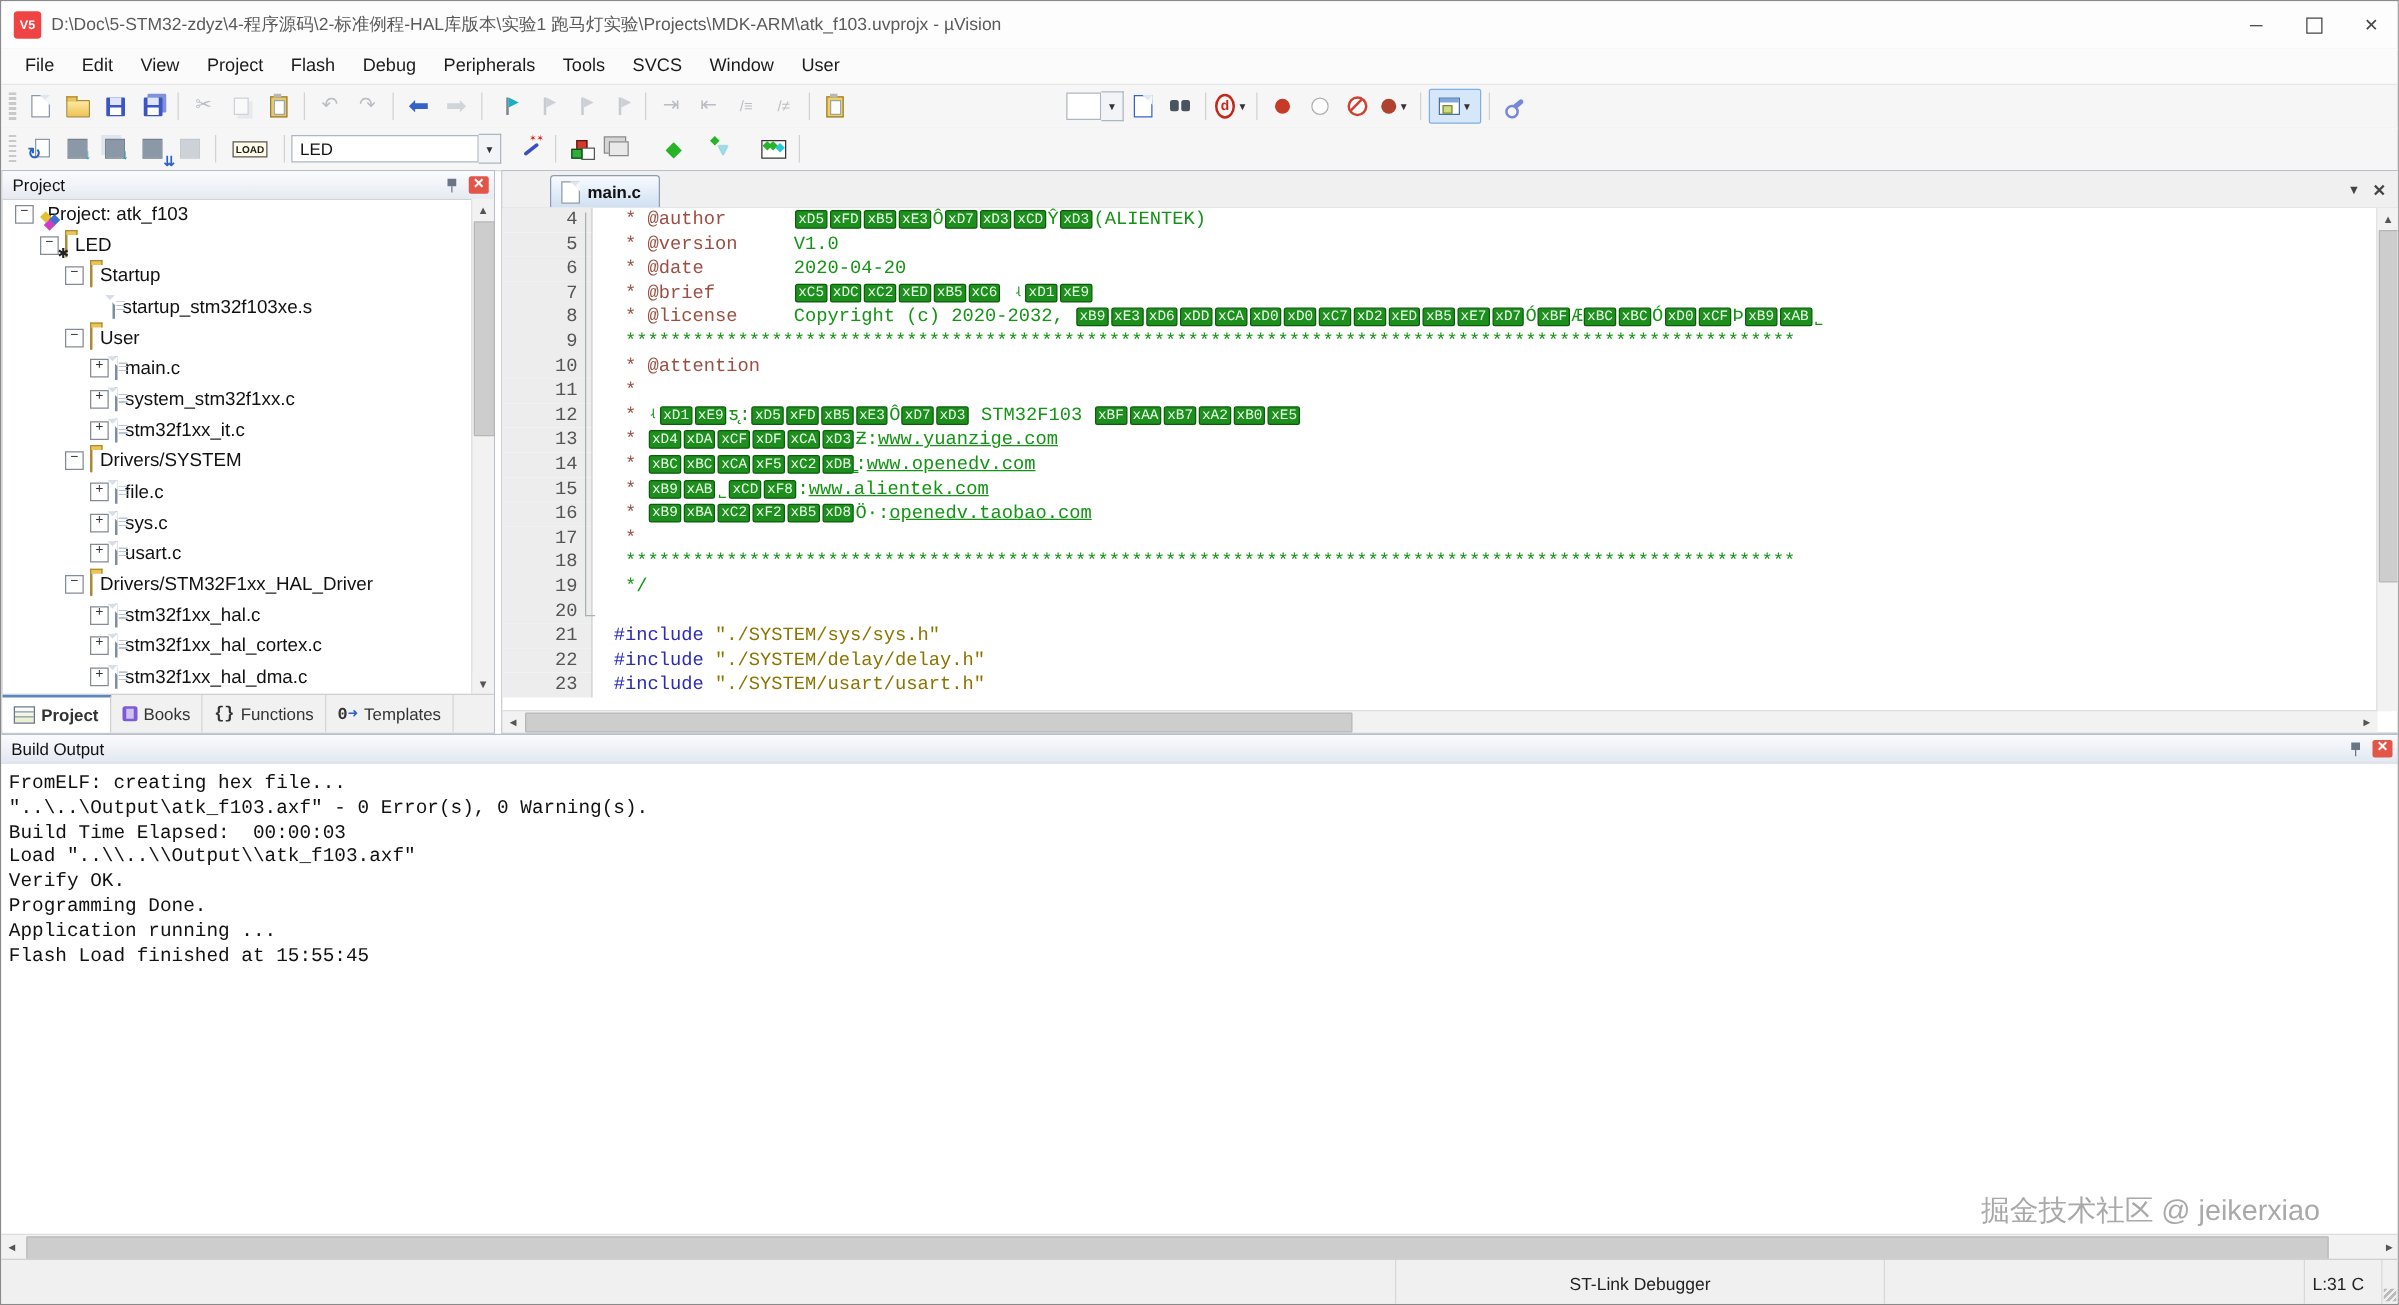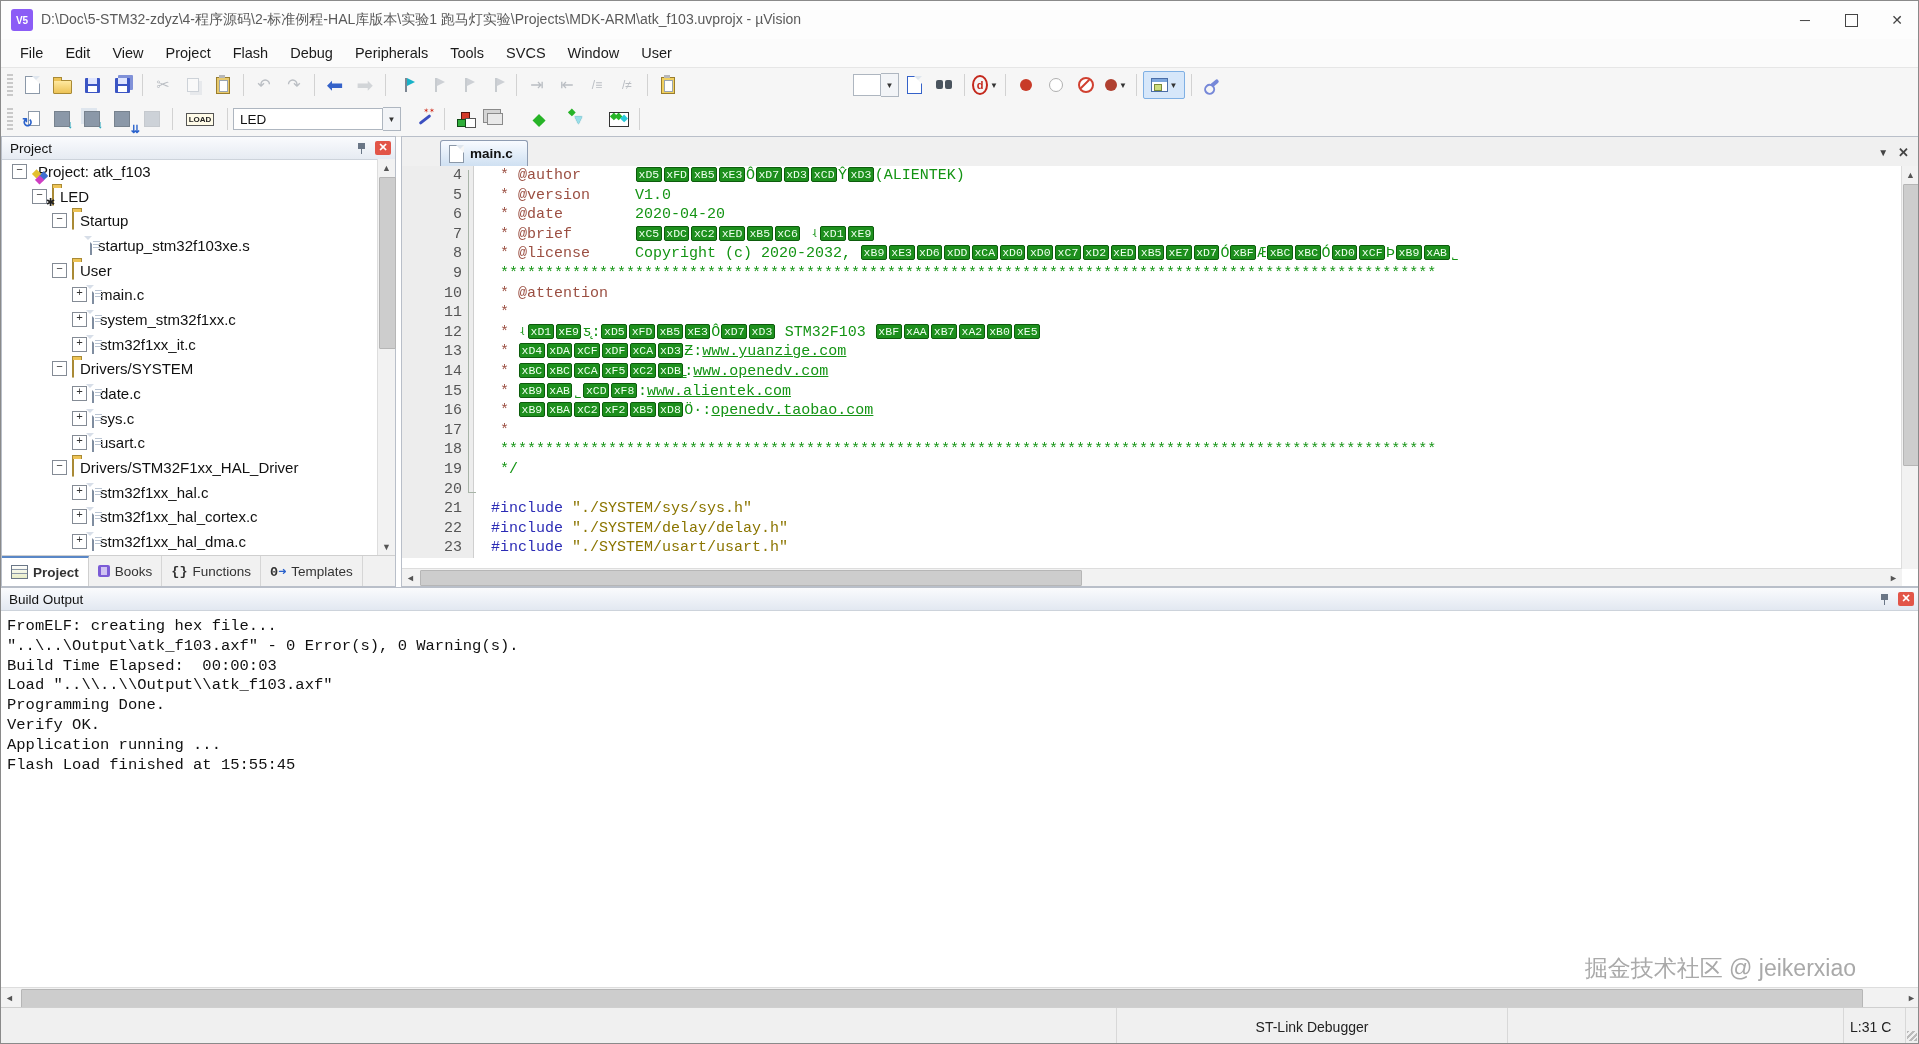--- a/index.html
+++ b/index.html
@@ -1,21 +1,21 @@
 <!DOCTYPE html>
 <html><head>
 <meta charset="utf-8">
 <style>
   html,body{margin:0;padding:0;}
   body{width:1919px;height:1044px;position:relative;font-family:"Liberation Sans",sans-serif;
        background:#fff;overflow:hidden;border:1px solid #8a8a8a;box-sizing:border-box;}
   
   #titlebar{position:absolute;left:0;top:0;width:1919px;height:38px;background:#fdfdfd;
             border-bottom:1px solid #e3e3e3;display:flex;align-items:center;}
-  #uvlogo{width:22px;height:22px;margin:0 8px 0 10px;background:#8b5cf6;border-radius:3px;
+  #uvlogo{width:22px;height:22px;margin:0 8px 0 10px;background:#ef4444;border-radius:3px;
           color:#fff;font-size:10px;font-weight:bold;display:flex;align-items:center;justify-content:center;}
   #title-text{font-size:14px;color:#5a5a5a;white-space:nowrap;}
   #wincontrols{margin-left:auto;display:flex;height:38px;}
   .wc{width:46px;height:38px;display:flex;align-items:center;justify-content:center;color:#444;font-size:14px;}
   .wc .sq{width:11px;height:11px;border:1px solid #444;}
   
   #menubar{position:absolute;left:0;top:38px;width:1919px;height:29px;background:#fbfbfb;
            border-bottom:1px solid #e6e6e6;display:flex;align-items:center;padding-left:8px;box-sizing:border-box;}
   .menu-item{padding:4px 11px;font-size:14.5px;color:#1b1b1b;cursor:default;}
   
@@ -429,21 +429,21 @@
           <span>stm32f1xx_it.c</span>
         </div>
         <div class="trow" style="padding-left: 50px;">
           <span class="exp">−</span>
           <span class="tico"><span class="t-folder"></span></span>
           <span>Drivers/SYSTEM</span>
         </div>
         <div class="trow" style="padding-left: 70px;">
           <span class="exp">+</span>
           <span class="tico"><span class="t-file"></span></span>
-          <span>date.c</span>
+          <span>file.c</span>
         </div>
         <div class="trow" style="padding-left: 70px;">
           <span class="exp">+</span>
           <span class="tico"><span class="t-file"></span></span>
           <span>sys.c</span>
         </div>
         <div class="trow" style="padding-left: 70px;">
           <span class="exp">+</span>
           <span class="tico"><span class="t-file"></span></span>
           <span>usart.c</span>
@@ -544,22 +544,22 @@
   <span>Build Output</span>
   <span class="sp"></span>
   <span class="pin"></span>
   <span class="closebox">✕</span>
 </div>
 <div id="bo-body">
     <div class="boline">FromELF: creating hex file...</div>
     <div class="boline">"..\..\Output\atk_f103.axf" - 0 Error(s), 0 Warning(s).</div>
     <div class="boline">Build Time Elapsed:  00:00:03</div>
     <div class="boline">Load "..\\..\\Output\\atk_f103.axf"</div>
+    <div class="boline">Verify OK.</div>
     <div class="boline">Programming Done.</div>
-    <div class="boline">Verify OK.</div>
     <div class="boline">Application running ...</div>
     <div class="boline">Flash Load finished at 15:55:45</div>
   </div>
 <div id="bo-hsb">
   <div class="sb-btn-h" style="left:0;height:20px;">◄</div>
   <div class="sb-thumb-h" style="left:20px;width:1840px;height:17px;"></div>
   <div class="sb-btn-h" style="right:0;height:20px;">►</div>
 </div>
 
 <div id="watermark">掘金技术社区 @ jeikerxiao</div>

